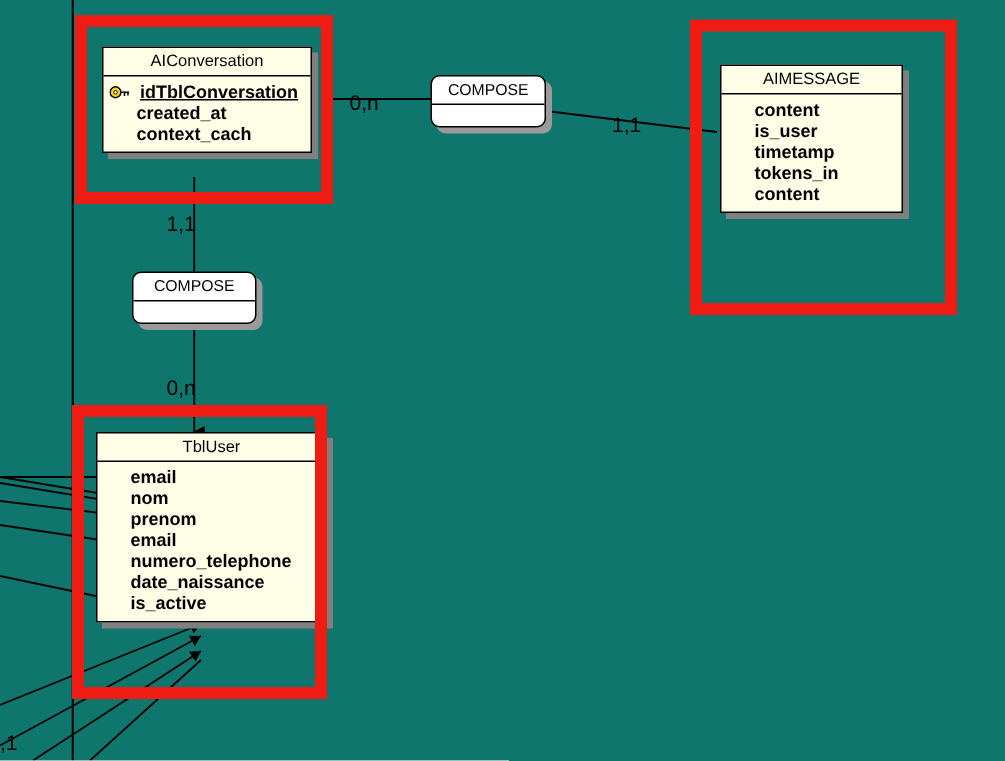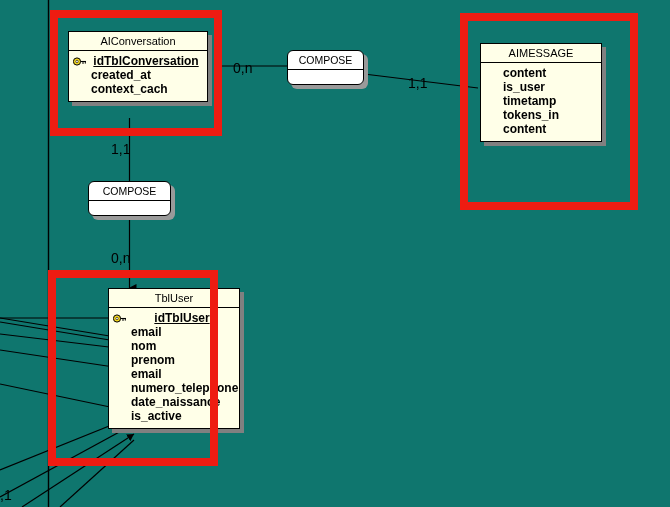--- a/index.html
+++ b/index.html
@@ -179,32 +179,23 @@
       </div>
       <div class="attr">
         <span>tokens_in</span>
       </div>
       <div class="attr">
         <span>content</span>
       </div>
     </div>
   </div>
 
-  <div class="entity" style="left:64px; top:288px; width:132px;margin-left:44px;">
+  <div class="entity" style="left:64px; top:288px; width:154px;">
     <div class="entity-title">TblUser</div>
     <div class="attr-list">
-      <div class="attr pk">
-        <svg class="key-icon" viewBox="0 0 14 9">
-          <circle cx="4" cy="4.5" r="3.6" fill="#f2d61e" stroke="#000" stroke-width="1"></circle>
-          <circle cx="4" cy="4.5" r="1.2" fill="#ffffff" stroke="#000" stroke-width="0.6"></circle>
-          <path d="M7.5,4.5 L13,4.5" stroke="#000" stroke-width="1.1"></path>
-          <path d="M10,4.5 L10,7 M12.3,4.5 L12.3,6.6" stroke="#000" stroke-width="1"></path>
-        </svg>
-        <span>idTblUser</span>
-      </div>
       <div class="attr">
         <span>email</span>
       </div>
       <div class="attr">
         <span>nom</span>
       </div>
       <div class="attr">
         <span>prenom</span>
       </div>
       <div class="attr">

